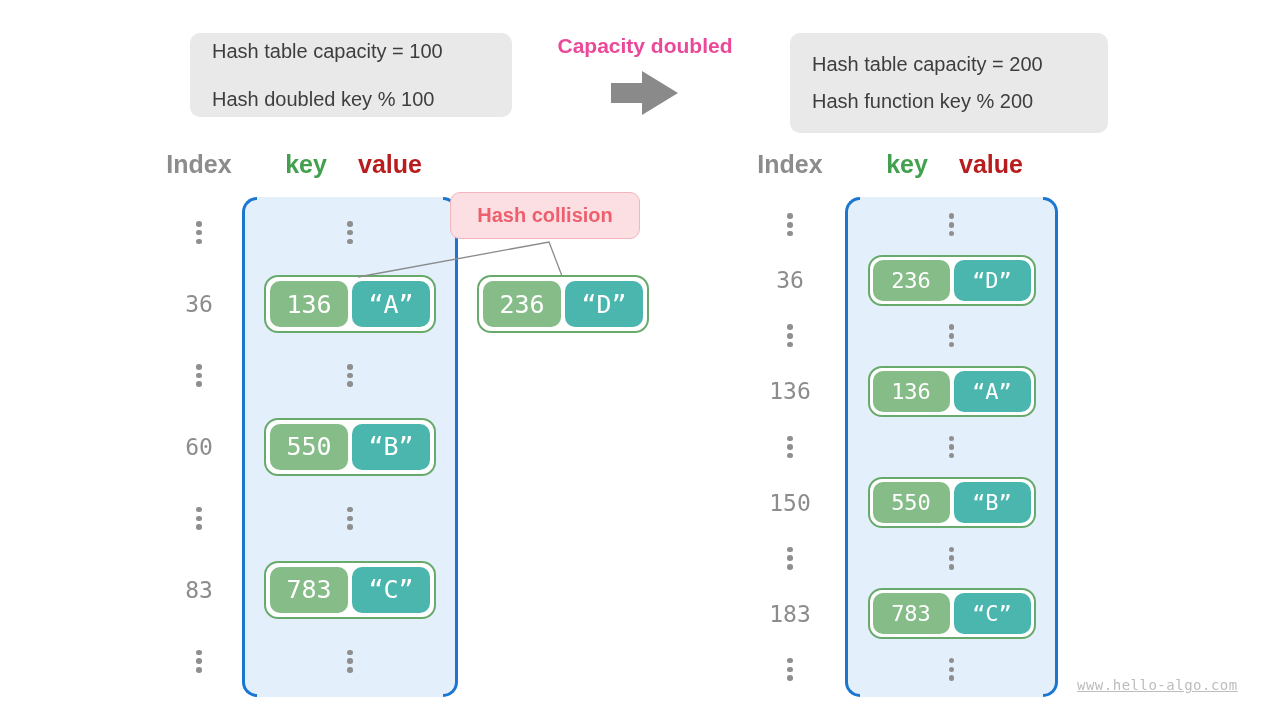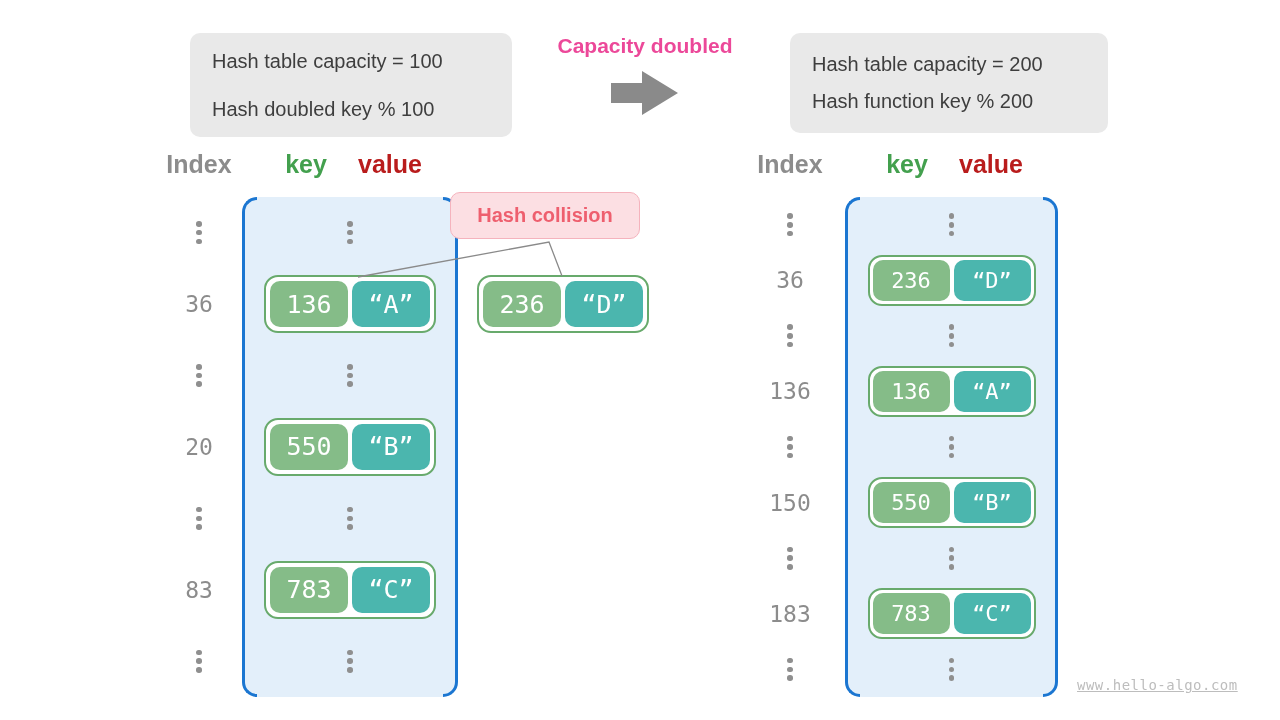--- a/index.html
+++ b/index.html
@@ -7,21 +7,21 @@
     position:relative; width:1280px; height:720px; background:#ffffff;
     font-family:"Liberation Sans", sans-serif; overflow:hidden;
   }
   
   .info-box {
     position:absolute; background:#e9e9e9; border-radius:10px;
     display:flex; flex-direction:column; justify-content:center;
     padding-left:22px; box-sizing:border-box;
     font-size:20px; line-height:37px; color:#3e3e3e;
   }
-  #box-before { left:190px; top:33px; width:322px; height:104px;gap:11px; }
+  #box-before { left:190px; top:33px; width:322px; height:84px;gap:11px; }
   #box-after  { left:790px; top:33px; width:318px; height:100px; }
   #transition-label {
     position:absolute; left:509px; top:34px; width:272px; text-align:center;
     font-weight:bold; font-size:21px; color:#ec4899;
   }
   #arrow-icon { position:absolute; left:611px; top:71px; }
   
   .col-header {
     position:absolute; top:150px; transform:translateX(-50%);
     font-weight:bold; font-size:25px; white-space:nowrap;
@@ -128,21 +128,21 @@
         <div class="index-label">36</div>
       </div>
       <div class="slot">
         <div class="dots">
           <span></span>
           <span></span>
           <span></span>
         </div>
       </div>
       <div class="slot">
-        <div class="index-label">20</div>
+        <div class="index-label">60</div>
       </div>
       <div class="slot">
         <div class="dots">
           <span></span>
           <span></span>
           <span></span>
         </div>
       </div>
       <div class="slot">
         <div class="index-label">83</div>

